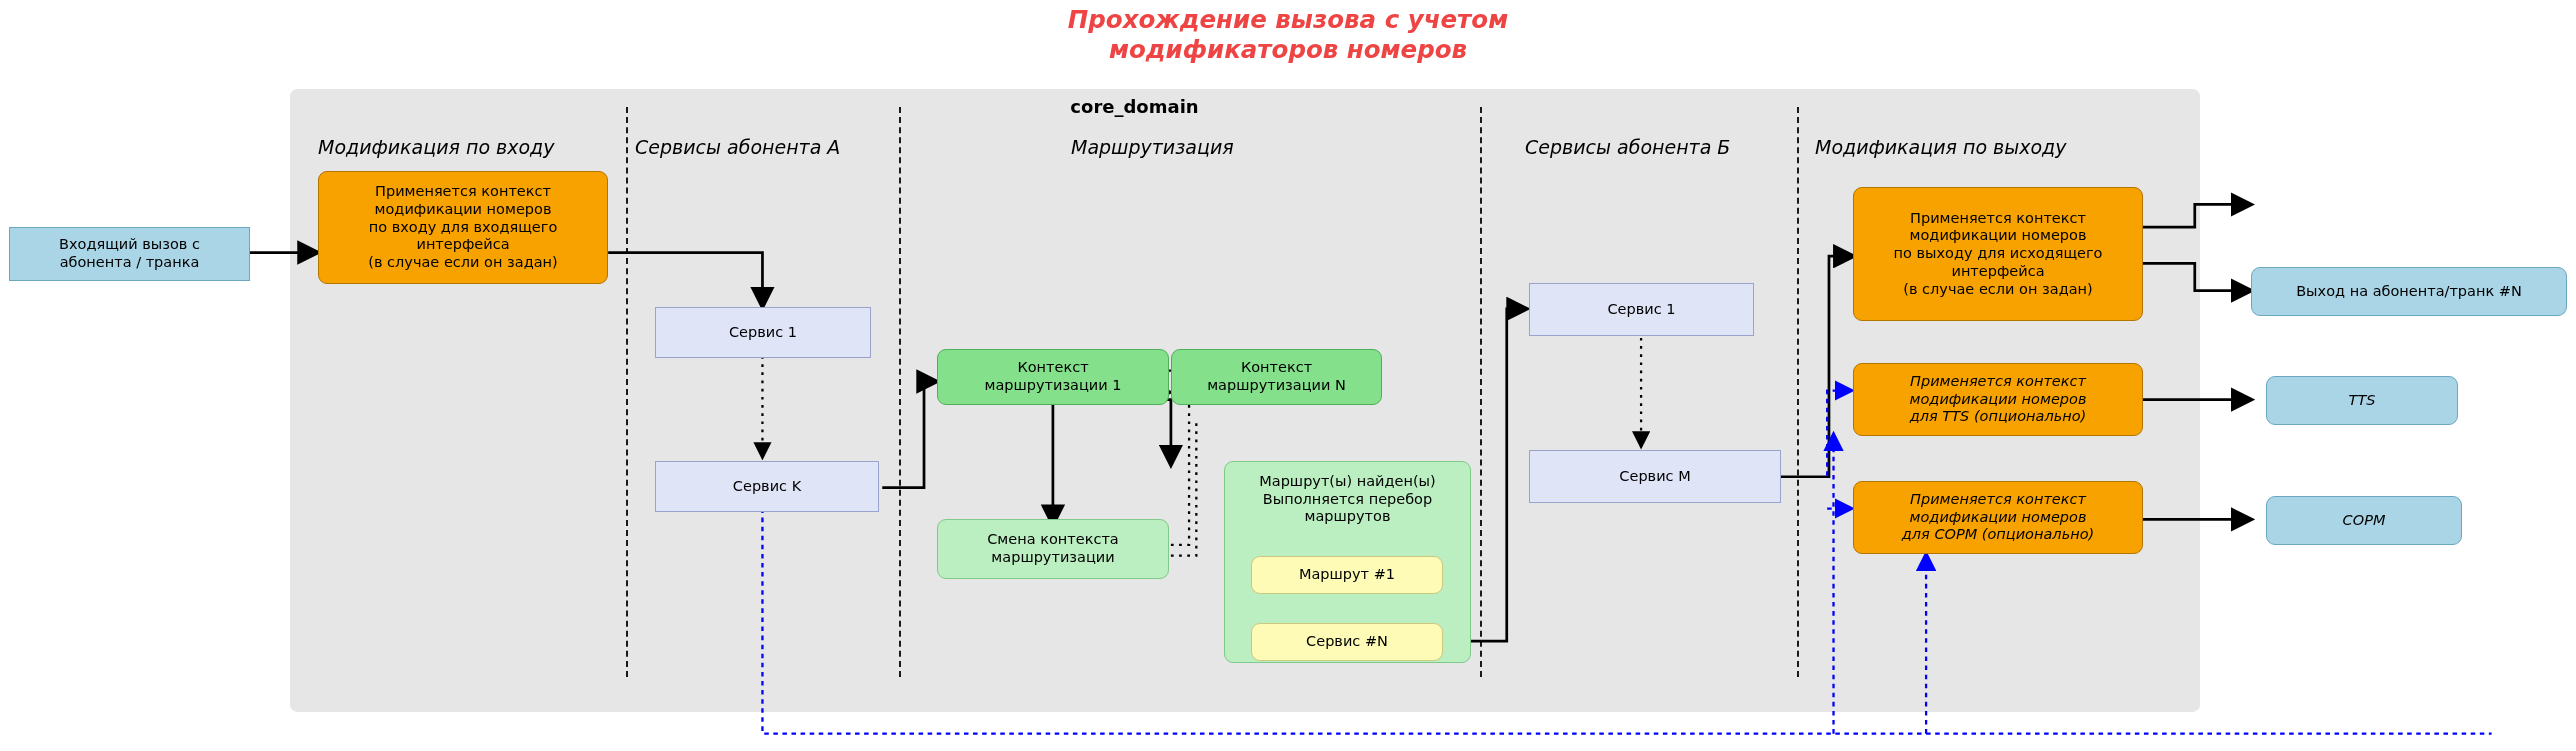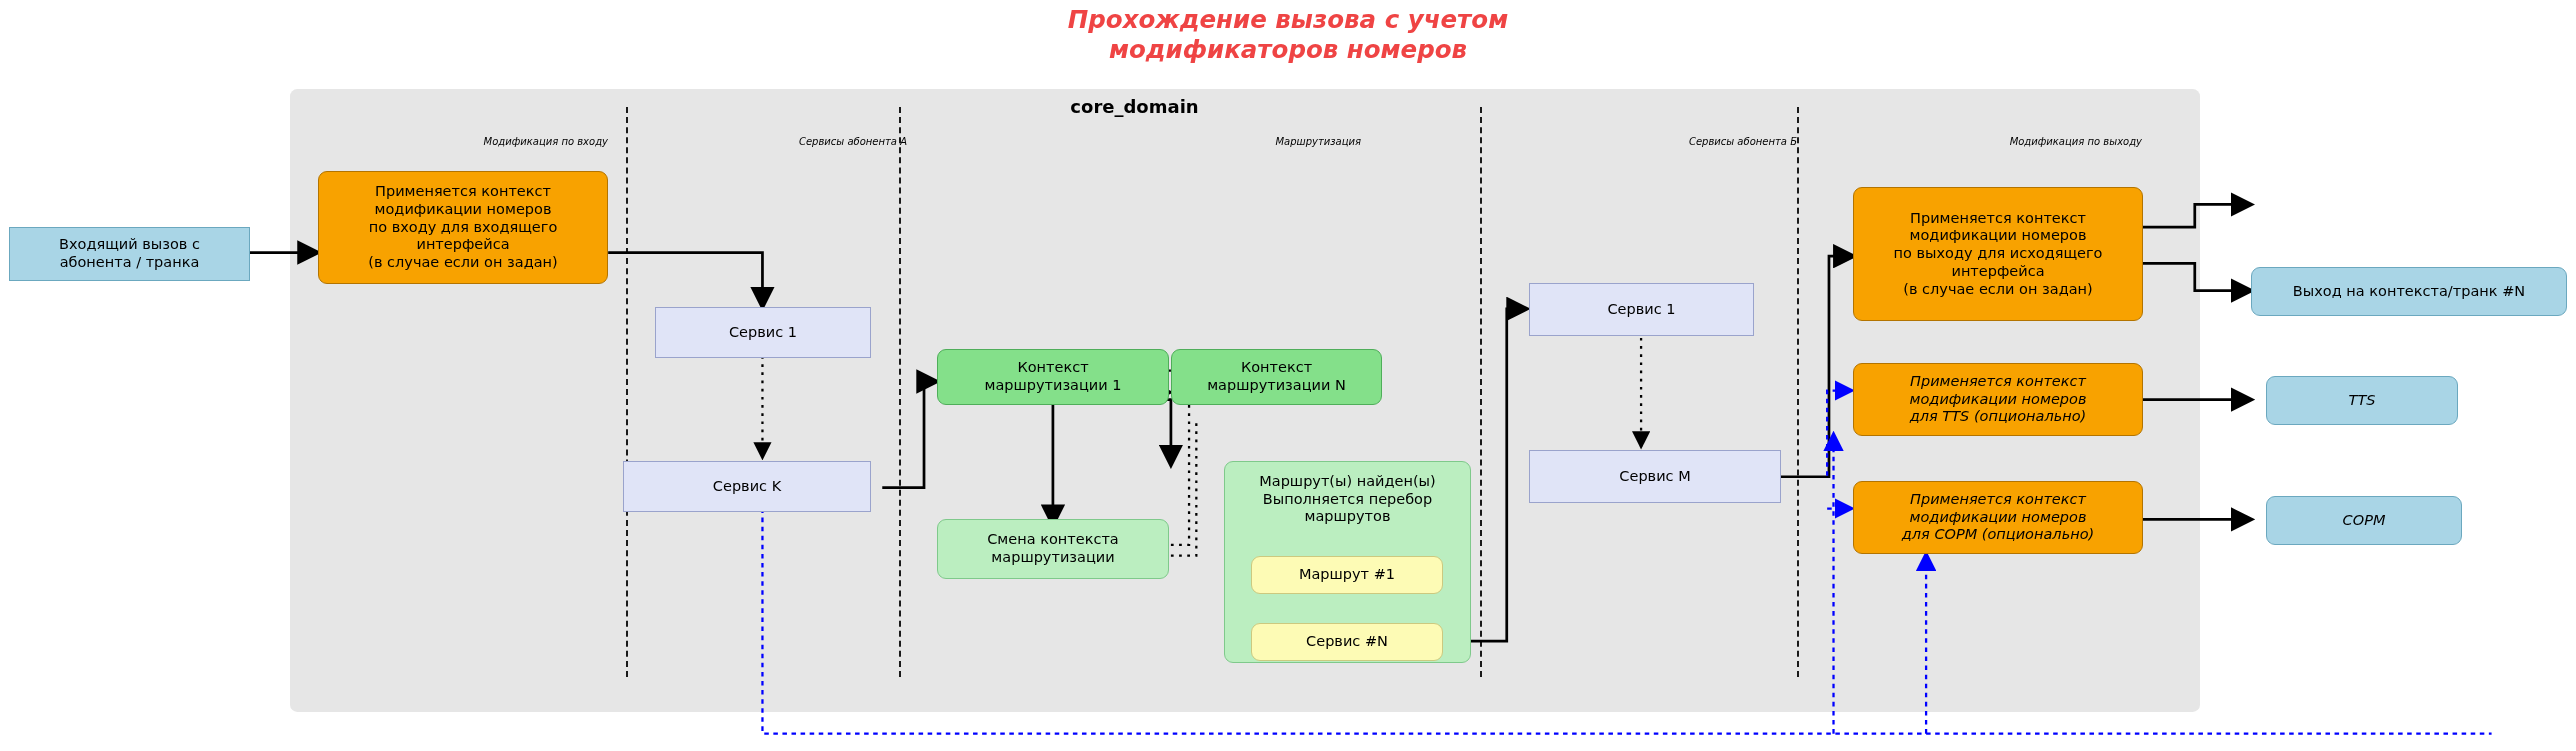--- a/index.html
+++ b/index.html
@@ -38,24 +38,24 @@
   }
   .panel-title {
     position: absolute;
     font-size: 18px;
     font-weight: bold;
     color: #000;
     text-align: center;
   }
   .col-label {
     position: absolute;
-    font-size: 10px;
+    font-size: 19px;
     font-style: italic;
     color: #000;
-    text-align: right;
+    text-align: left;
   }
   .divider {
     position: absolute;
     width: 0;
     border-left: 2.7px dashed #1a1a1a;
   }
 
   .box {
     position: absolute;
     box-sizing: border-box;
@@ -178,21 +178,21 @@
 абонента / транка</div>
 
   <div class="box orange rounded" style="left:318px; top:171px; width:290px; height:113px; white-space:pre-line;">Применяется контекст
 модификации номеров
 по входу для входящего
 интерфейса
 (в случае если он задан)</div>
 
   <div class="box lav" style="left:655px; top:307px; width:216px; height:51px;">Сервис 1</div>
 
-  <div class="box lav" style="left:623px; top:461px; width:248px; height:51px;">Сервис K</div>
+  <div class="box lav" style="left:655px; top:461px; width:224px; height:51px;">Сервис K</div>
 
   <div class="box green rounded" style="left:937px; top:349px; width:232px; height:56px; white-space:pre-line;">Контекст
 маршрутизации 1</div>
 
   <div class="box green rounded" style="left:1171px; top:349px; width:211px; height:56px; white-space:pre-line;">Контекст
 маршрутизации N</div>
 
   <div class="box lgreen rounded" style="left:1224px; top:461px; width:247px; height:202px; align-items:flex-start; padding-top:11px; white-space:pre-line;">Маршрут(ы) найден(ы)
 Выполняется перебор
 маршрутов</div>
@@ -216,20 +216,20 @@
 
   <div class="box orange rounded italic" style="left:1853px; top:363px; width:290px; height:73px; white-space:pre-line;">Применяется контекст
 модификации номеров
 для TTS (опционально)</div>
 
   <div class="box orange rounded italic" style="left:1853px; top:481px; width:290px; height:73px; white-space:pre-line;">Применяется контекст
 модификации номеров
 для СОРМ (опционально)</div>
 
 
-  <div class="box blue rounded" style="left:2251px; top:267px; width:316px; height:49px;">Выход на контекста/транк #N</div>
+  <div class="box blue rounded" style="left:2251px; top:267px; width:316px; height:49px;">Выход на абонента/транк #N</div>
 
   <div class="box blue rounded italic" style="left:2266px; top:376px; width:192px; height:49px;">TTS</div>
 
   <div class="box blue rounded italic" style="left:2266px; top:496px; width:196px; height:49px;">СОРМ</div>
 
 </div>
 
 
 </body></html>

